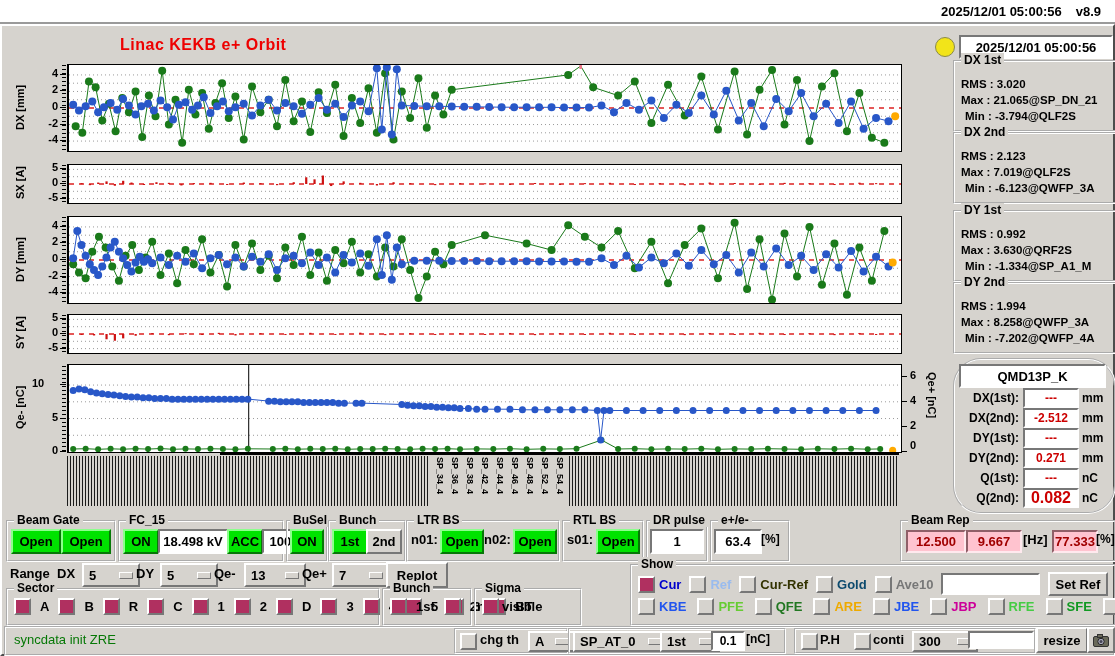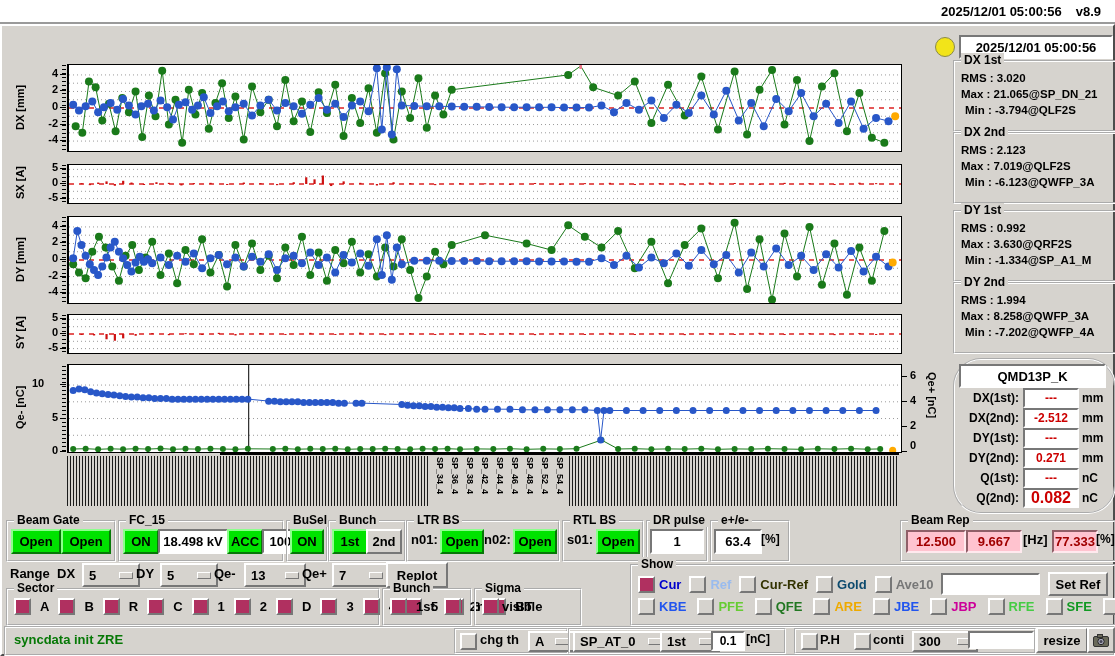--- a/index.html
+++ b/index.html
@@ -47,39 +47,40 @@
     display:flex;align-items:center;justify-content:space-between;padding:0 5px;cursor:pointer;}
   .dd .bar{width:12px;height:5px;background:#d6d3ce;border-top:1px solid #fff;border-left:1px solid #fff;
     border-bottom:1px solid #777;border-right:1px solid #777;}
   .cb{display:inline-block;width:13px;height:13px;flex:0 0 13px;
     border-top:2px solid #ffffff;border-left:2px solid #ffffff;border-bottom:2px solid #777;border-right:2px solid #777;
     background:#d6d3ce;cursor:pointer;}
   .cb.on{background:#b03060;}
   .lbl{font-weight:bold;font-size:13px;color:#000;white-space:nowrap;}
   .flexrow{display:flex;align-items:center;}
   .statgrp{position:absolute;left:951px;width:161px;border:2px groove #ffffff;}
-  .statgrp .rows{padding:6px 16px 4px 6px;}
+  .statgrp .rows{padding:6px 16px 4px 6px;margin-top:6px;}
   .statgrp .r{font-weight:bold;font-size:11.5px;color:#000;margin:4px 0;white-space:nowrap;}
   .mon-label{font-weight:bold;font-size:12px;color:#000;text-align:right;}
   .mon-unit{font-weight:bold;font-size:12px;color:#000;}
   .txtin{background:#fff;border-top:2px solid #777;border-left:2px solid #777;border-bottom:2px solid #fff;border-right:2px solid #fff;
     font-family:"Liberation Sans",sans-serif;font-size:12px;outline:none;}
-  .statusmsg{position:absolute;left:8px;top:7px;color:#067806;font-weight:bold;font-size:13px;}
+  .statusmsg{position:absolute;left:8px;top:7px;color:#067806;font-weight:normal;font-size:13px;}
   .inset-box{position:absolute;border:2px groove #fff;}
 </style>
 </head>
 <body>
 
 <div class="topbar">
   <span class="t">2025/12/01 05:00:56</span>
   <span class="t">v8.9</span>
 </div>
 
 <div class="main">
 
+  <div class="title">Linac KEKB e+ Orbit</div>
 
   <div class="plot" style="top:38px;height:86px;">
       <svg viewBox="0 0 832 86" preserveAspectRatio="none">
         <line x1="0" x2="832" y1="9.923076923076934" y2="9.923076923076934" stroke="#9a9a9a" stroke-width="1" stroke-dasharray="1 3"></line>
         <line x1="0" x2="832" y1="18.192307692307708" y2="18.192307692307708" stroke="#9a9a9a" stroke-width="1" stroke-dasharray="1 3"></line>
         <line x1="0" x2="832" y1="26.46153846153846" y2="26.46153846153846" stroke="#9a9a9a" stroke-width="1" stroke-dasharray="1 3"></line>
         <line x1="0" x2="832" y1="34.73076923076923" y2="34.73076923076923" stroke="#9a9a9a" stroke-width="1" stroke-dasharray="1 3"></line>
         <line x1="0" x2="832" y1="51.26923076923077" y2="51.26923076923077" stroke="#9a9a9a" stroke-width="1" stroke-dasharray="1 3"></line>
         <line x1="0" x2="832" y1="59.53846153846153" y2="59.53846153846153" stroke="#9a9a9a" stroke-width="1" stroke-dasharray="1 3"></line>
         <line x1="0" x2="832" y1="67.8076923076923" y2="67.8076923076923" stroke="#9a9a9a" stroke-width="1" stroke-dasharray="1 3"></line>

